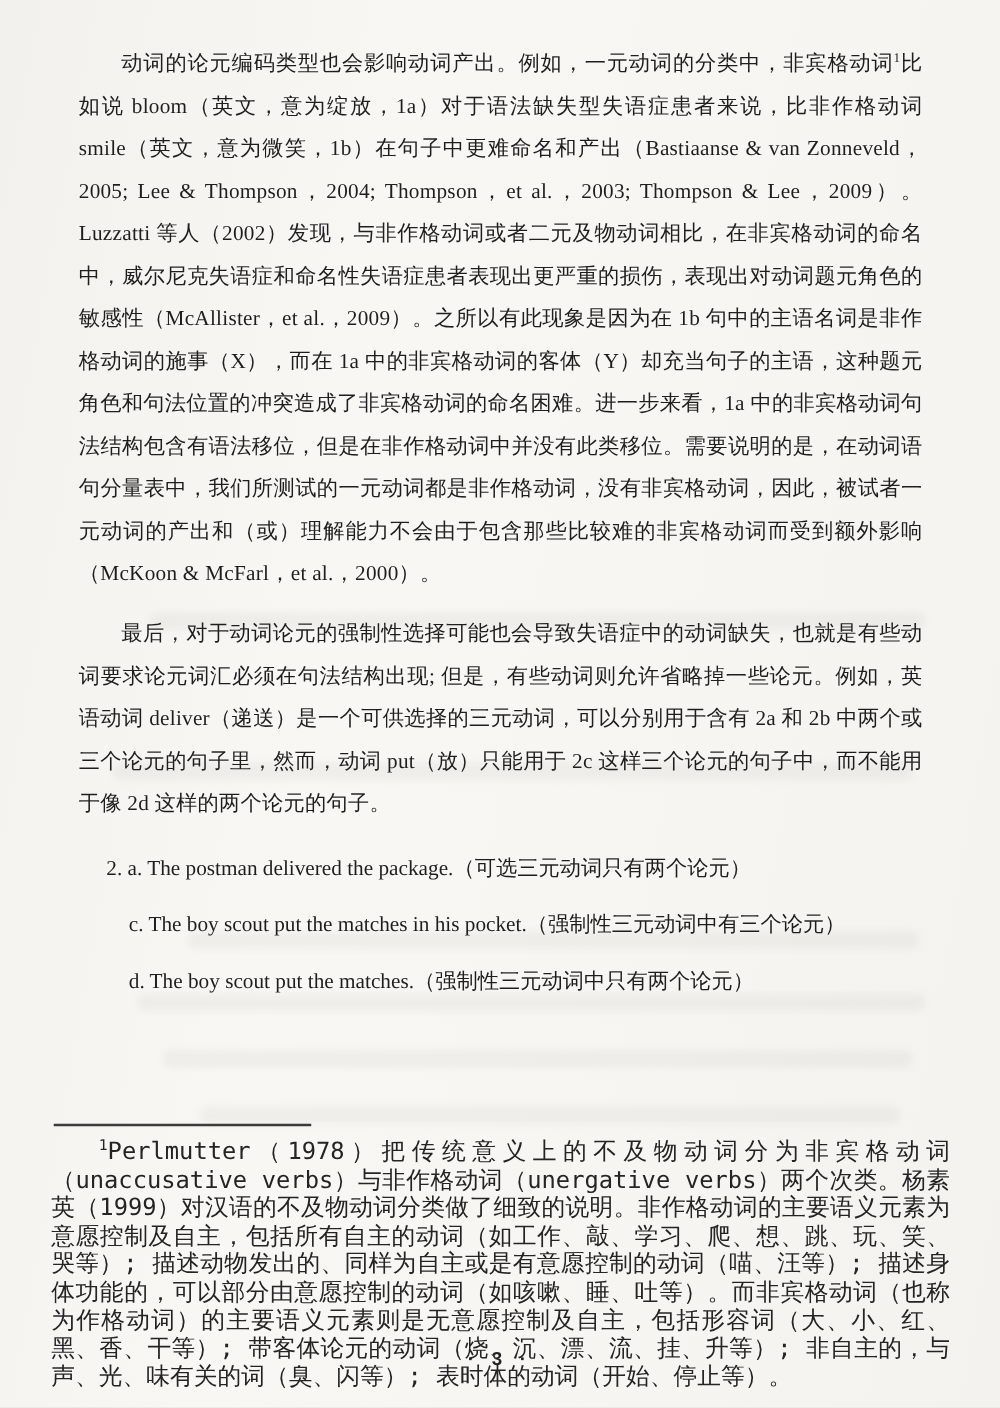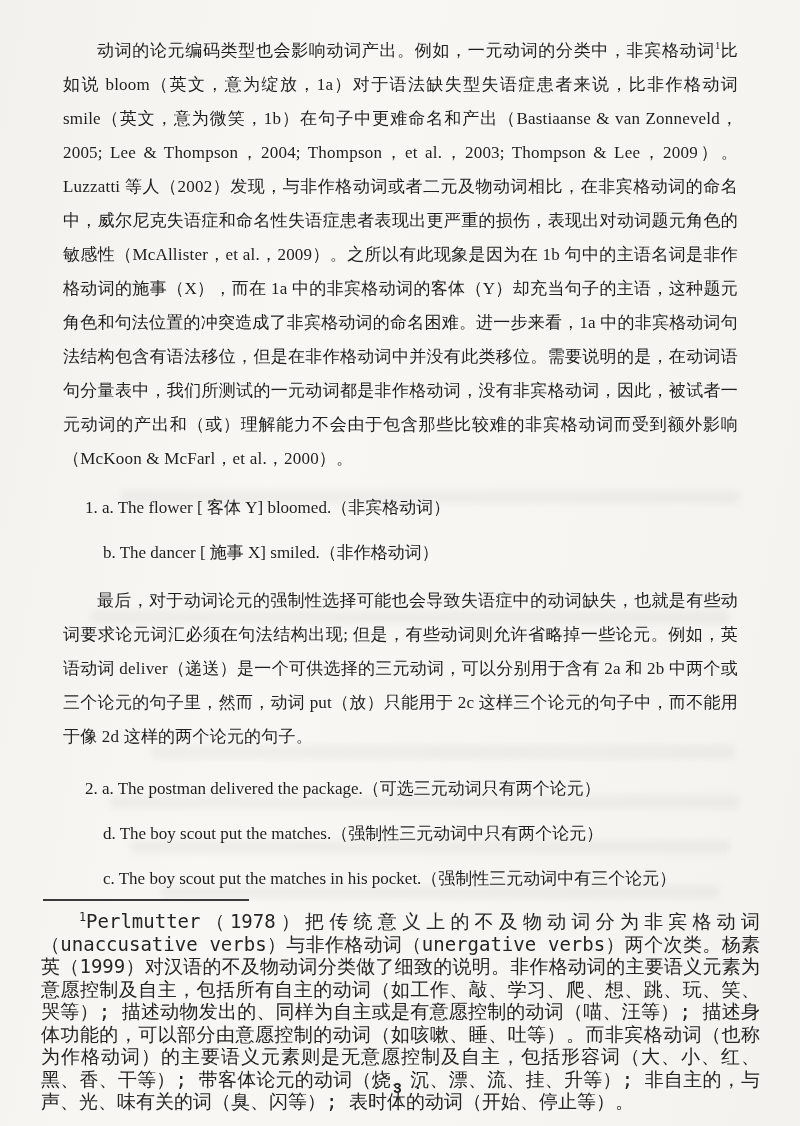--- a/index.html
+++ b/index.html
@@ -100,31 +100,27 @@
   <div class="bleed b2"></div>
   <div class="bleed b3"></div>
   <div class="bleed b4"></div>
   <div class="bleed b5"></div>
   <div class="bleed b6"></div>
 
   <main class="content">
 
     <p class="para"><span>动词的论元编码类型也会影响动词产出。例如，一元动词的分类中，非宾格动词</span><sup>1</sup><span>比如说 bloom（英文，意为绽放，1a）对于语法缺失型失语症患者来说，比非作格动词 smile（英文，意为微笑，1b）在句子中更难命名和产出（Bastiaanse &amp; van Zonneveld，2005; Lee &amp; Thompson，2004; Thompson，et al.，2003; Thompson &amp; Lee，2009）。Luzzatti 等人（2002）发现，与非作格动词或者二元及物动词相比，在非宾格动词的命名中，威尔尼克失语症和命名性失语症患者表现出更严重的损伤，表现出对动词题元角色的敏感性（McAllister，et al.，2009）。之所以有此现象是因为在 1b 句中的主语名词是非作格动词的施事（X），而在 1a 中的非宾格动词的客体（Y）却充当句子的主语，这种题元角色和句法位置的冲突造成了非宾格动词的命名困难。进一步来看，1a 中的非宾格动词句法结构包含有语法移位，但是在非作格动词中并没有此类移位。需要说明的是，在动词语句分量表中，我们所测试的一元动词都是非作格动词，没有非宾格动词，因此，被试者一元动词的产出和（或）理解能力不会由于包含那些比较难的非宾格动词而受到额外影响（McKoon &amp; McFarl，et al.，2000）。</span></p>
 
-    <div class="examples g1">
-      <p class="example lead">1. a. The flower [ 客体 Y] bloomed.（非宾格动词）</p>
-      <p class="example sub">b. The dancer [ 施事 X] smiled.（非作格动词）</p>
-    </div>
 
     <p class="para p2">最后，对于动词论元的强制性选择可能也会导致失语症中的动词缺失，也就是有些动词要求论元词汇必须在句法结构出现; 但是，有些动词则允许省略掉一些论元。例如，英语动词 deliver（递送）是一个可供选择的三元动词，可以分别用于含有 2a 和 2b 中两个或三个论元的句子里，然而，动词 put（放）只能用于 2c 这样三个论元的句子中，而不能用于像 2d 这样的两个论元的句子。</p>
 
     <div class="examples g2">
       <p class="example lead">2. a. The postman delivered the package.（可选三元动词只有两个论元）</p>
+      <p class="example sub">c. The boy scout put the matches in his pocket.（强制性三元动词中有三个论元）</p>
       <p class="example sub">d. The boy scout put the matches.（强制性三元动词中只有两个论元）</p>
-      <p class="example sub">c. The boy scout put the matches in his pocket.（强制性三元动词中有三个论元）</p>
     </div>
 
   </main>
 
   <div class="footnote">
     <div class="footnote-rule"></div>
     <p class="footnote-text"><sup>1</sup><span>Perlmutter（1978）把传统意义上的不及物动词分为非宾格动词（unaccusative verbs）与非作格动词（unergative verbs）两个次类。杨素英（1999）对汉语的不及物动词分类做了细致的说明。非作格动词的主要语义元素为意愿控制及自主，包括所有自主的动词（如工作、敲、学习、爬、想、跳、玩、笑、哭等）; 描述动物发出的、同样为自主或是有意愿控制的动词（喵、汪等）; 描述身体功能的，可以部分由意愿控制的动词（如咳嗽、睡、吐等）。而非宾格动词（也称为作格动词）的主要语义元素则是无意愿控制及自主，包括形容词（大、小、红、黑、香、干等）; 带客体论元的动词（烧、沉、漂、流、挂、升等）; 非自主的，与声、光、味有关的词（臭、闪等）; 表时体的动词（开始、停止等）。</span></p>
   </div>
 
   <div class="page-number">· 3 ·</div>

